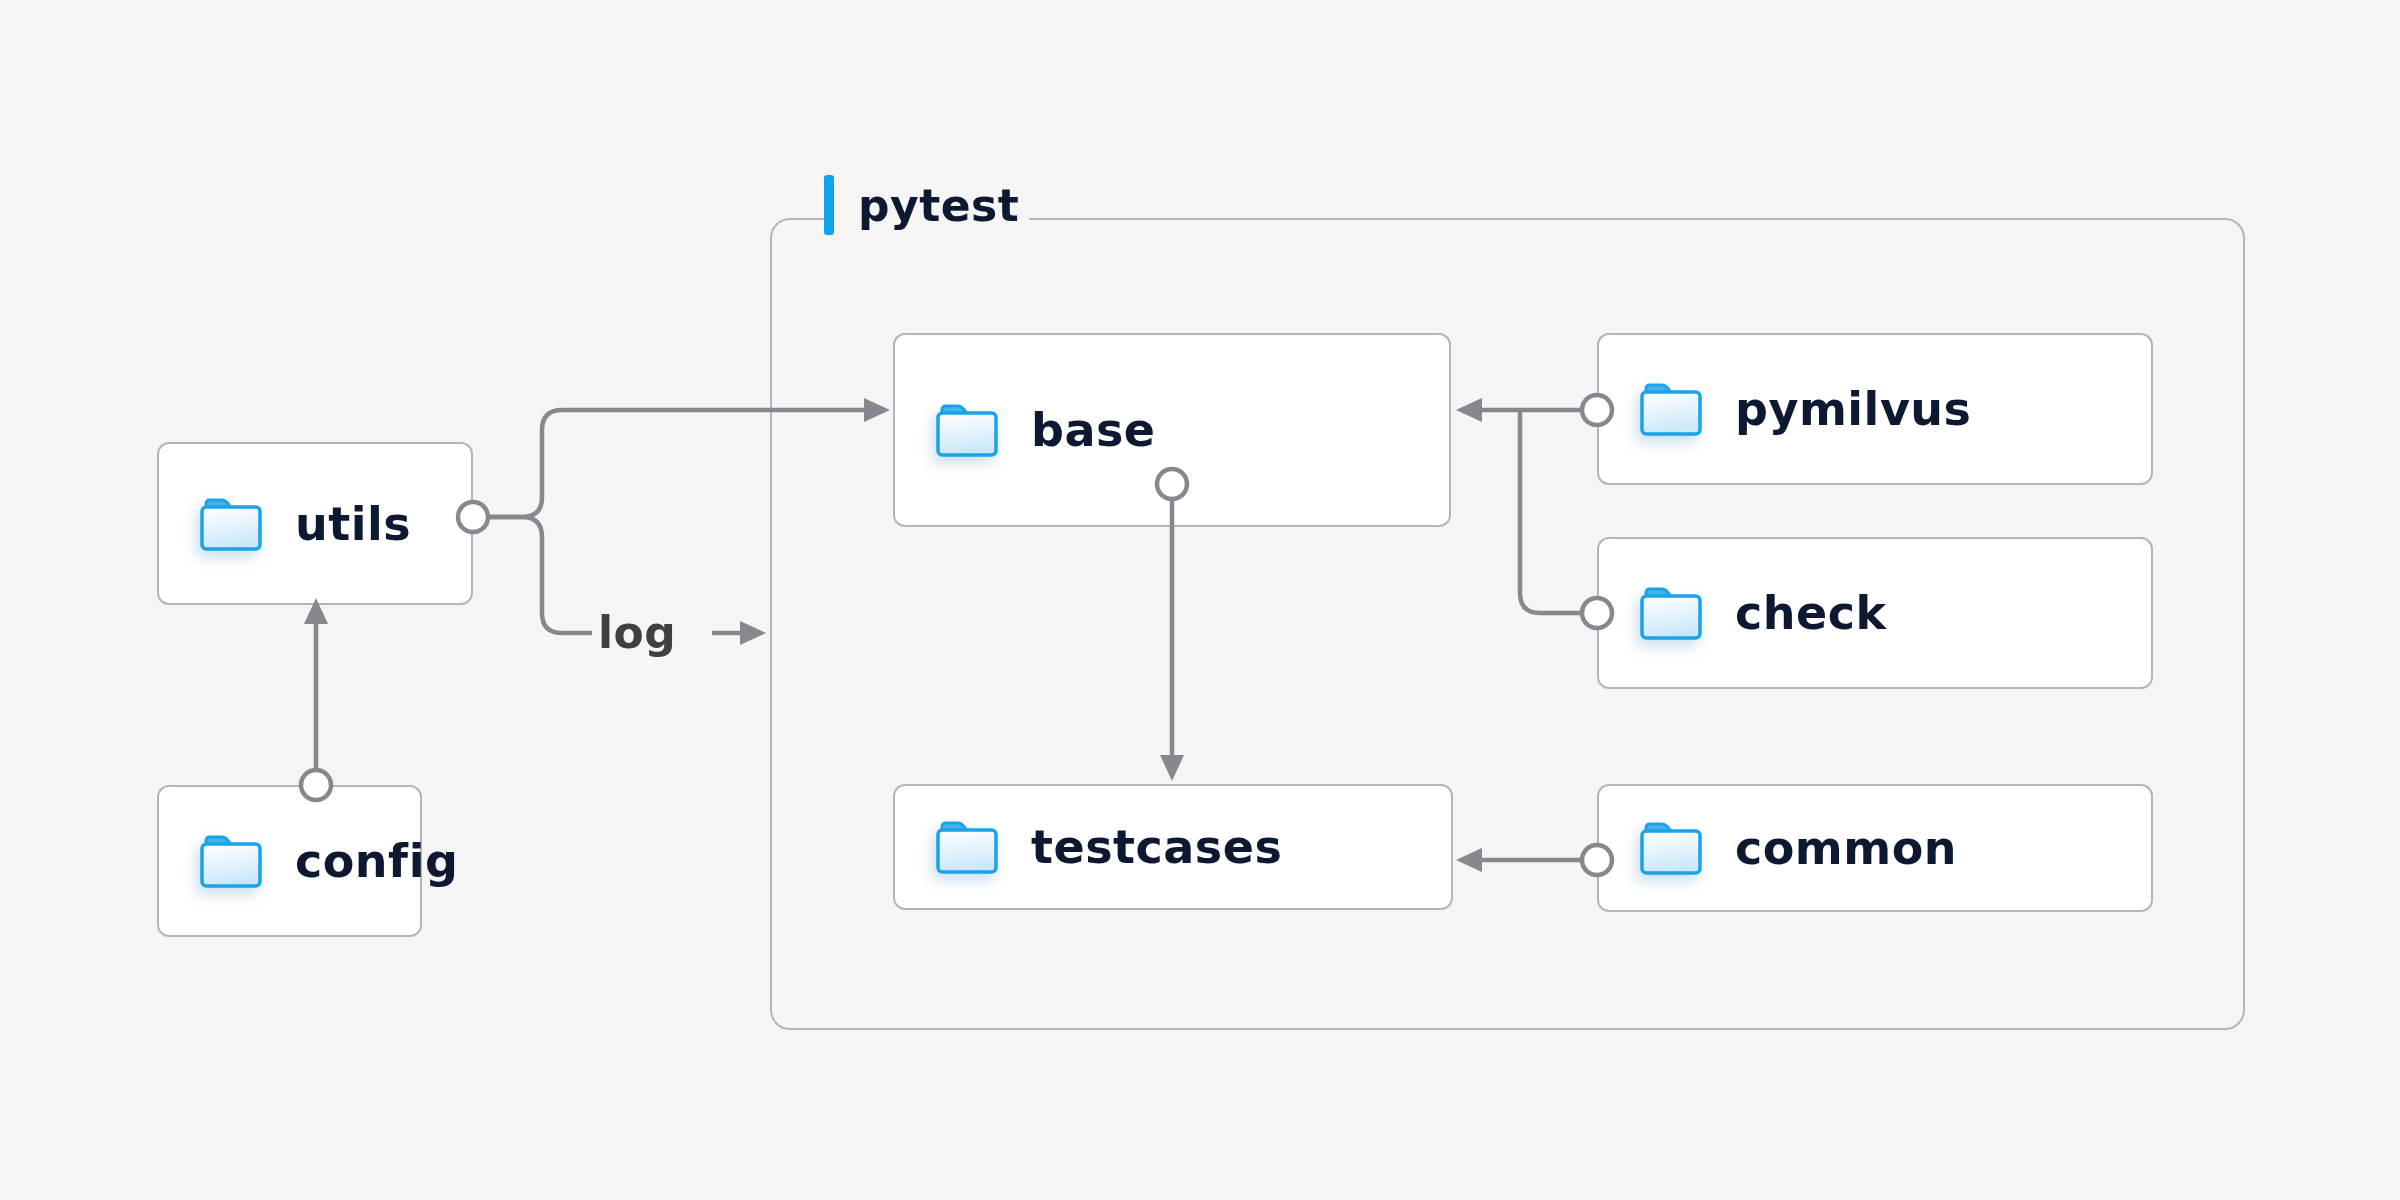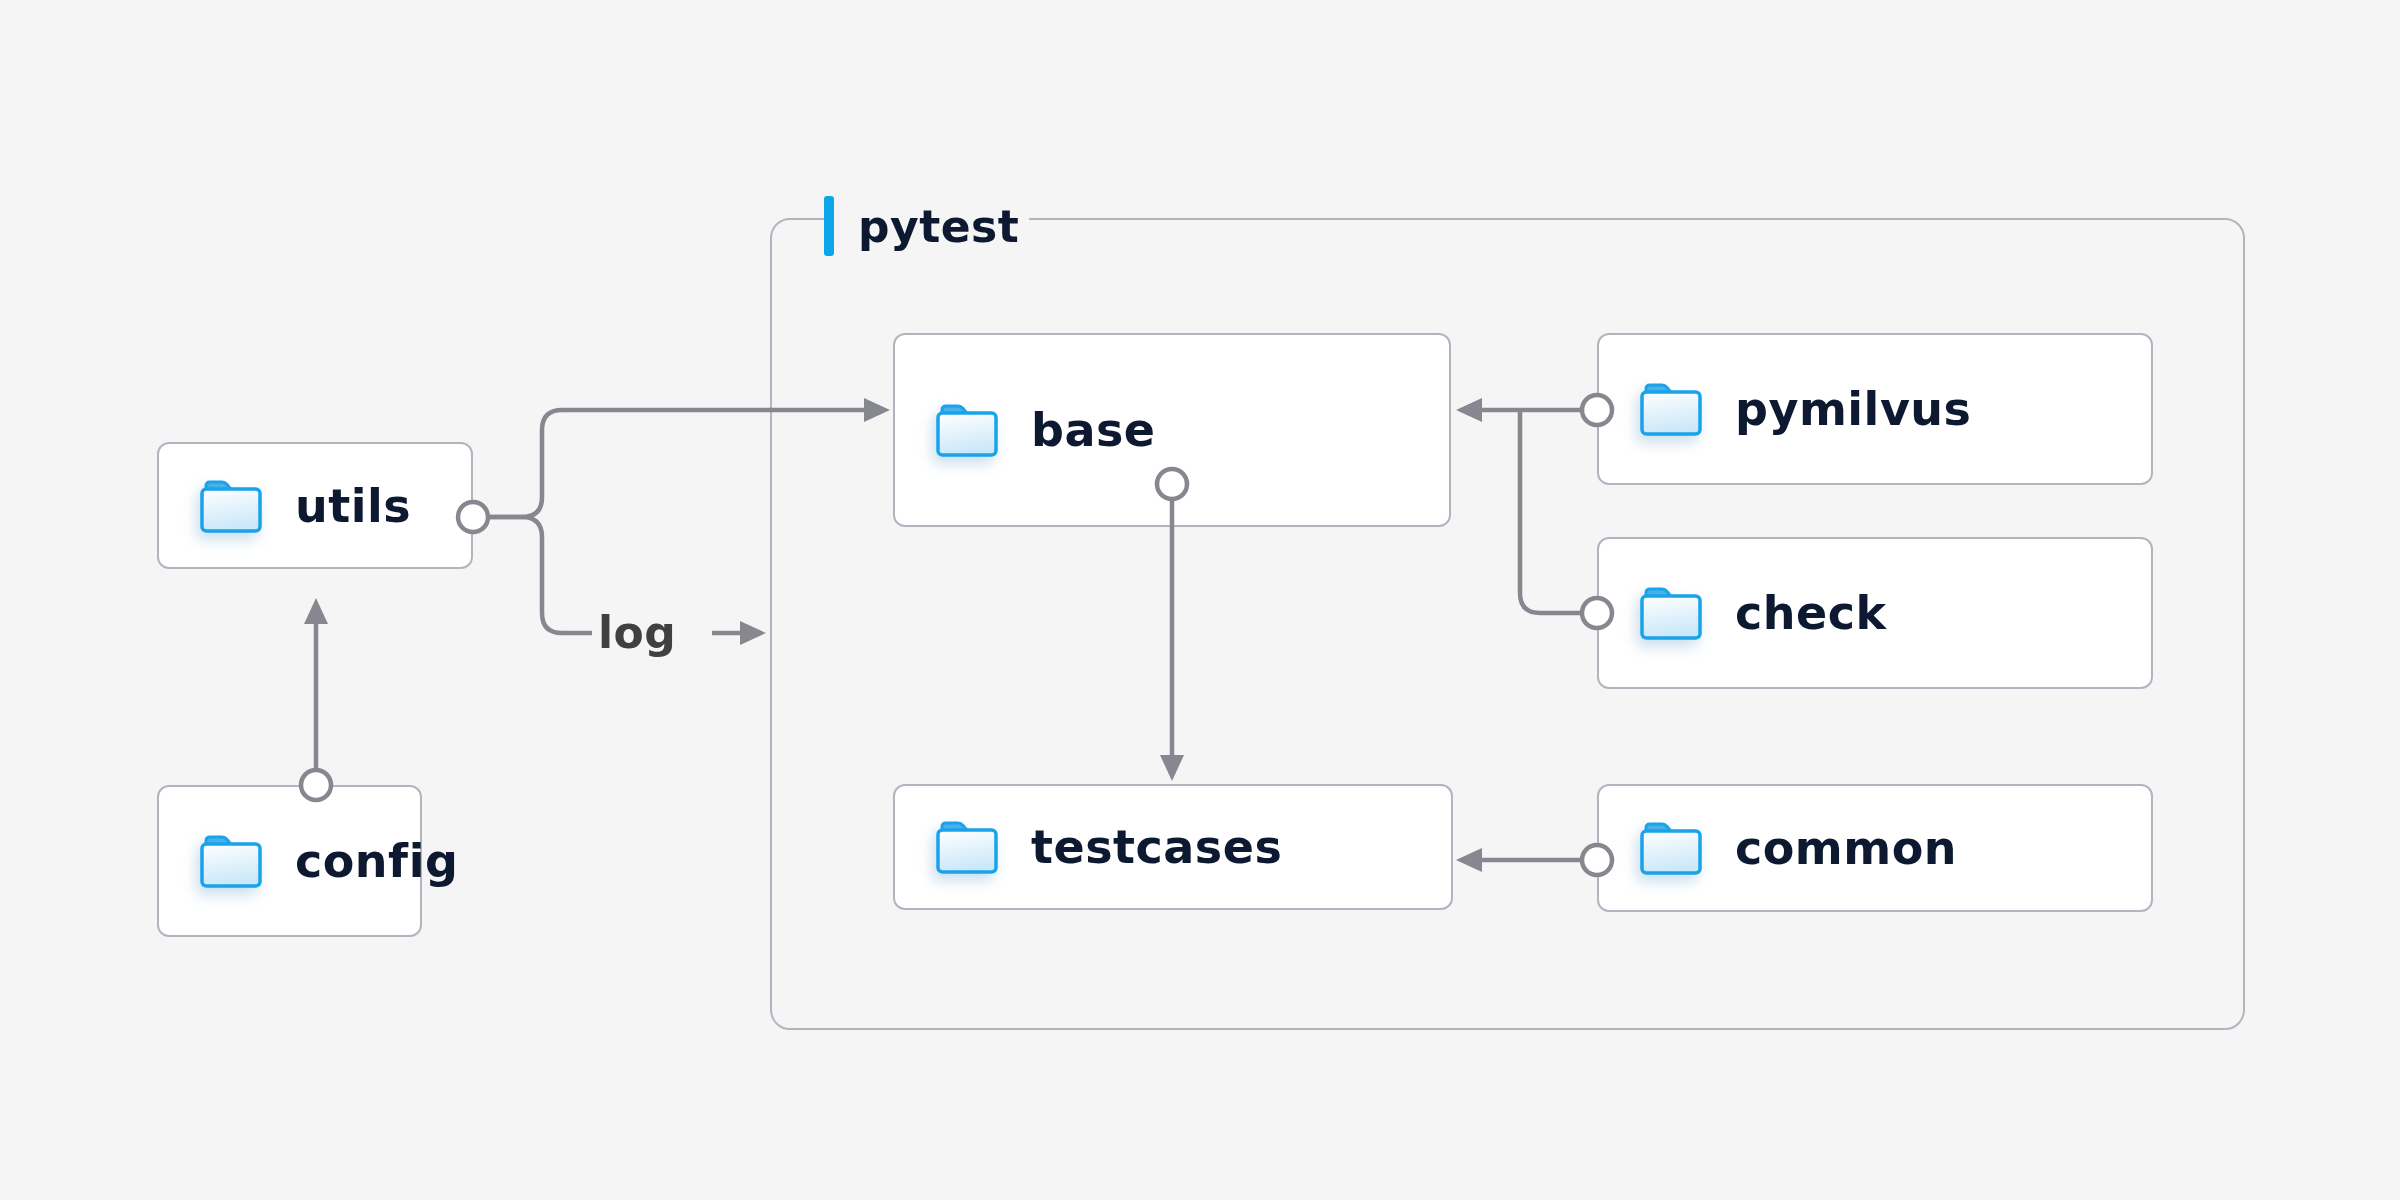--- a/index.html
+++ b/index.html
@@ -18,21 +18,21 @@
   .group-box{
     position:absolute;
     left:770px;top:218px;width:1475px;height:812px;
     border:2px solid #b4b4c1;
     border-radius:20px;
     box-sizing:border-box;
     z-index:1;
   }
   .group-label{
     position:absolute;
-    left:824px;top:195px;height:62px;
+    left:824px;top:174px;height:62px;
     display:flex;align-items:center;
     background:#f5f5f6;
     padding:0 10px 0 0;
     z-index:4;
     justify-content:flex-end;
   }
   .group-label .accent-bar{
     width:10px;height:60px;
     background:#0da6ea;
     border-radius:3px;
@@ -53,21 +53,21 @@
     padding-left:40px;
     z-index:2;
   }
   .node .label{
     font-size:46px;font-weight:700;color:#0d1930;
     margin-left:32px;
     letter-spacing:.5px;
   }
   .folder{display:inline-flex;}
   .folder svg{filter:drop-shadow(-4px 7px 7px rgba(84,150,198,.30));}
-  .n-utils    {left:157px; top:442px; width:316px; height:127px;}
+  .n-utils    {left:157px; top:442px; width:316px; height:163px;}
   .n-config   {left:157px; top:785px; width:265px; height:152px;}
   .n-base     {left:893px; top:333px; width:558px; height:194px;}
   .n-pymilvus {left:1597px;top:333px; width:556px; height:152px;}
   .n-check    {left:1597px;top:537px; width:556px; height:152px;}
   .n-testcases{left:893px; top:784px; width:560px; height:126px;}
   .n-common   {left:1597px;top:784px; width:556px; height:128px;}
   
   .wires{
     position:absolute;left:0;top:0;width:2400px;height:1200px;
     z-index:3;pointer-events:none;

